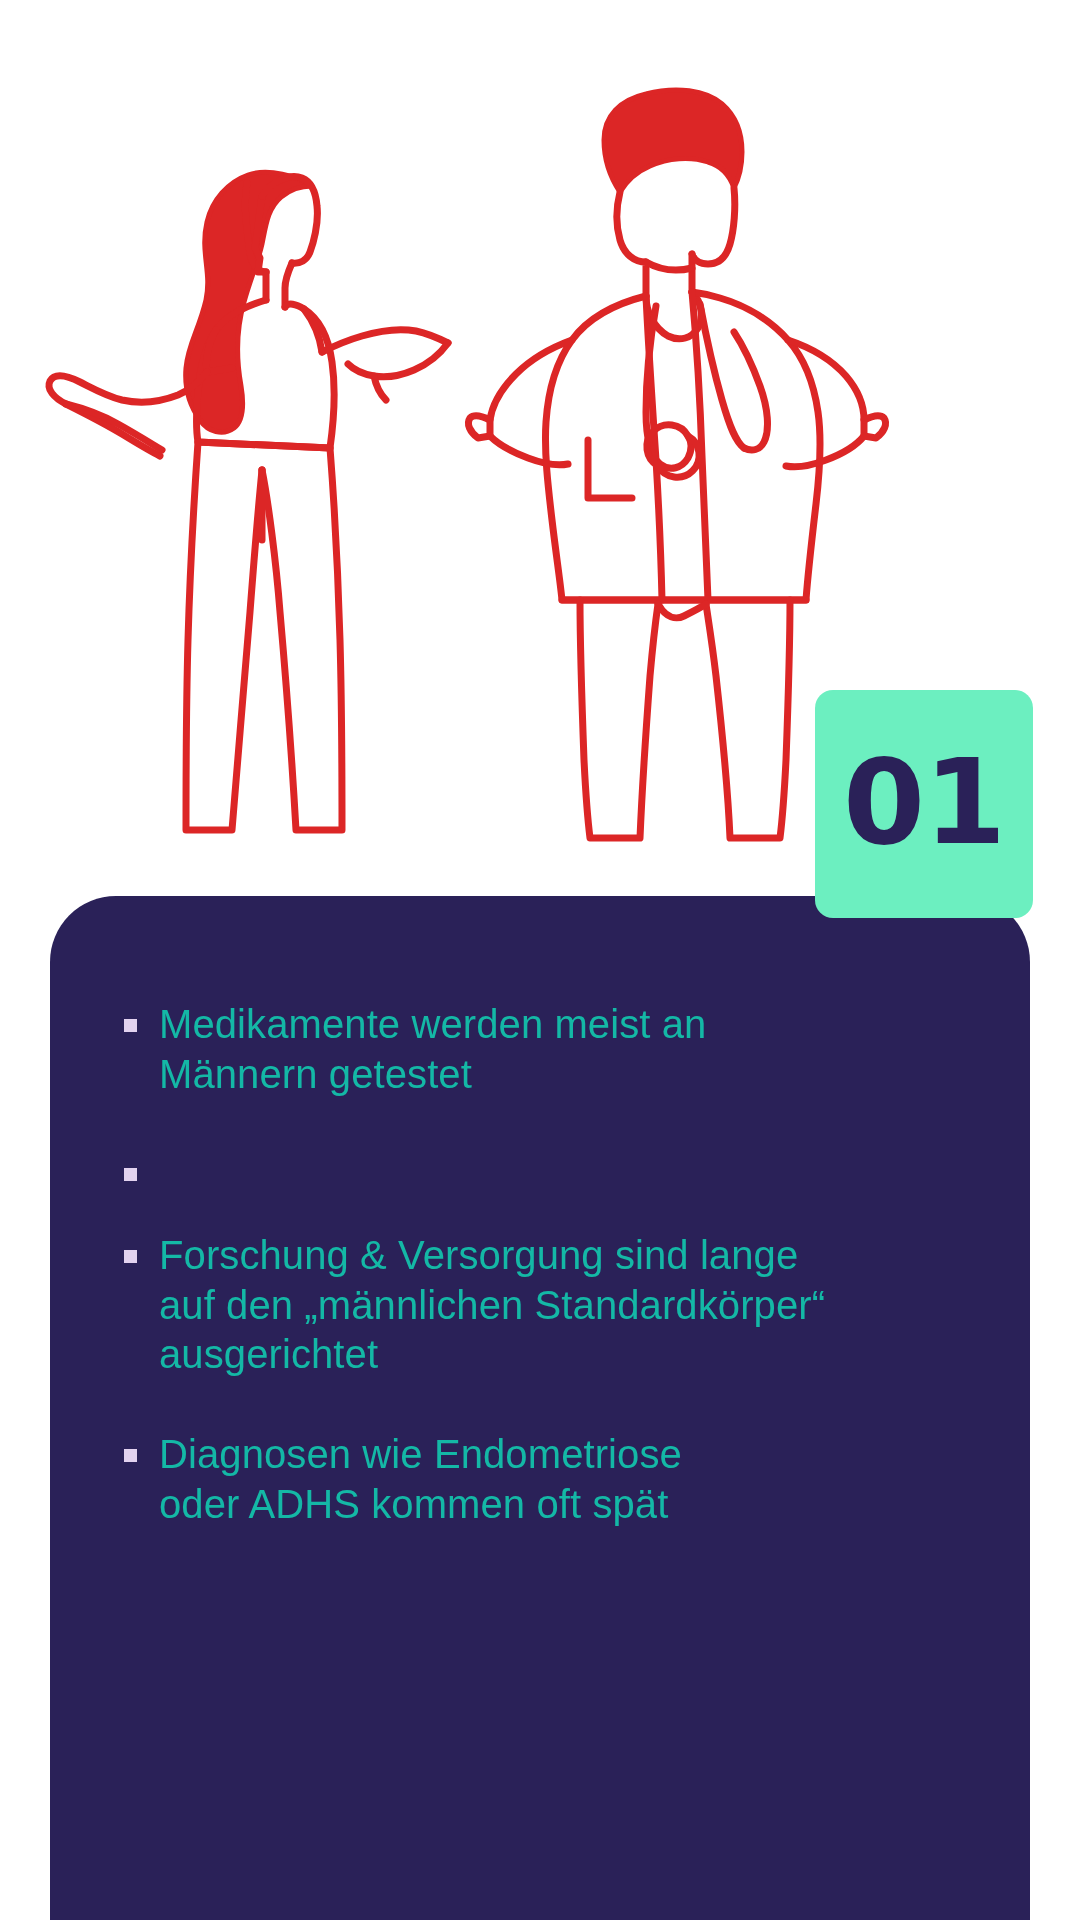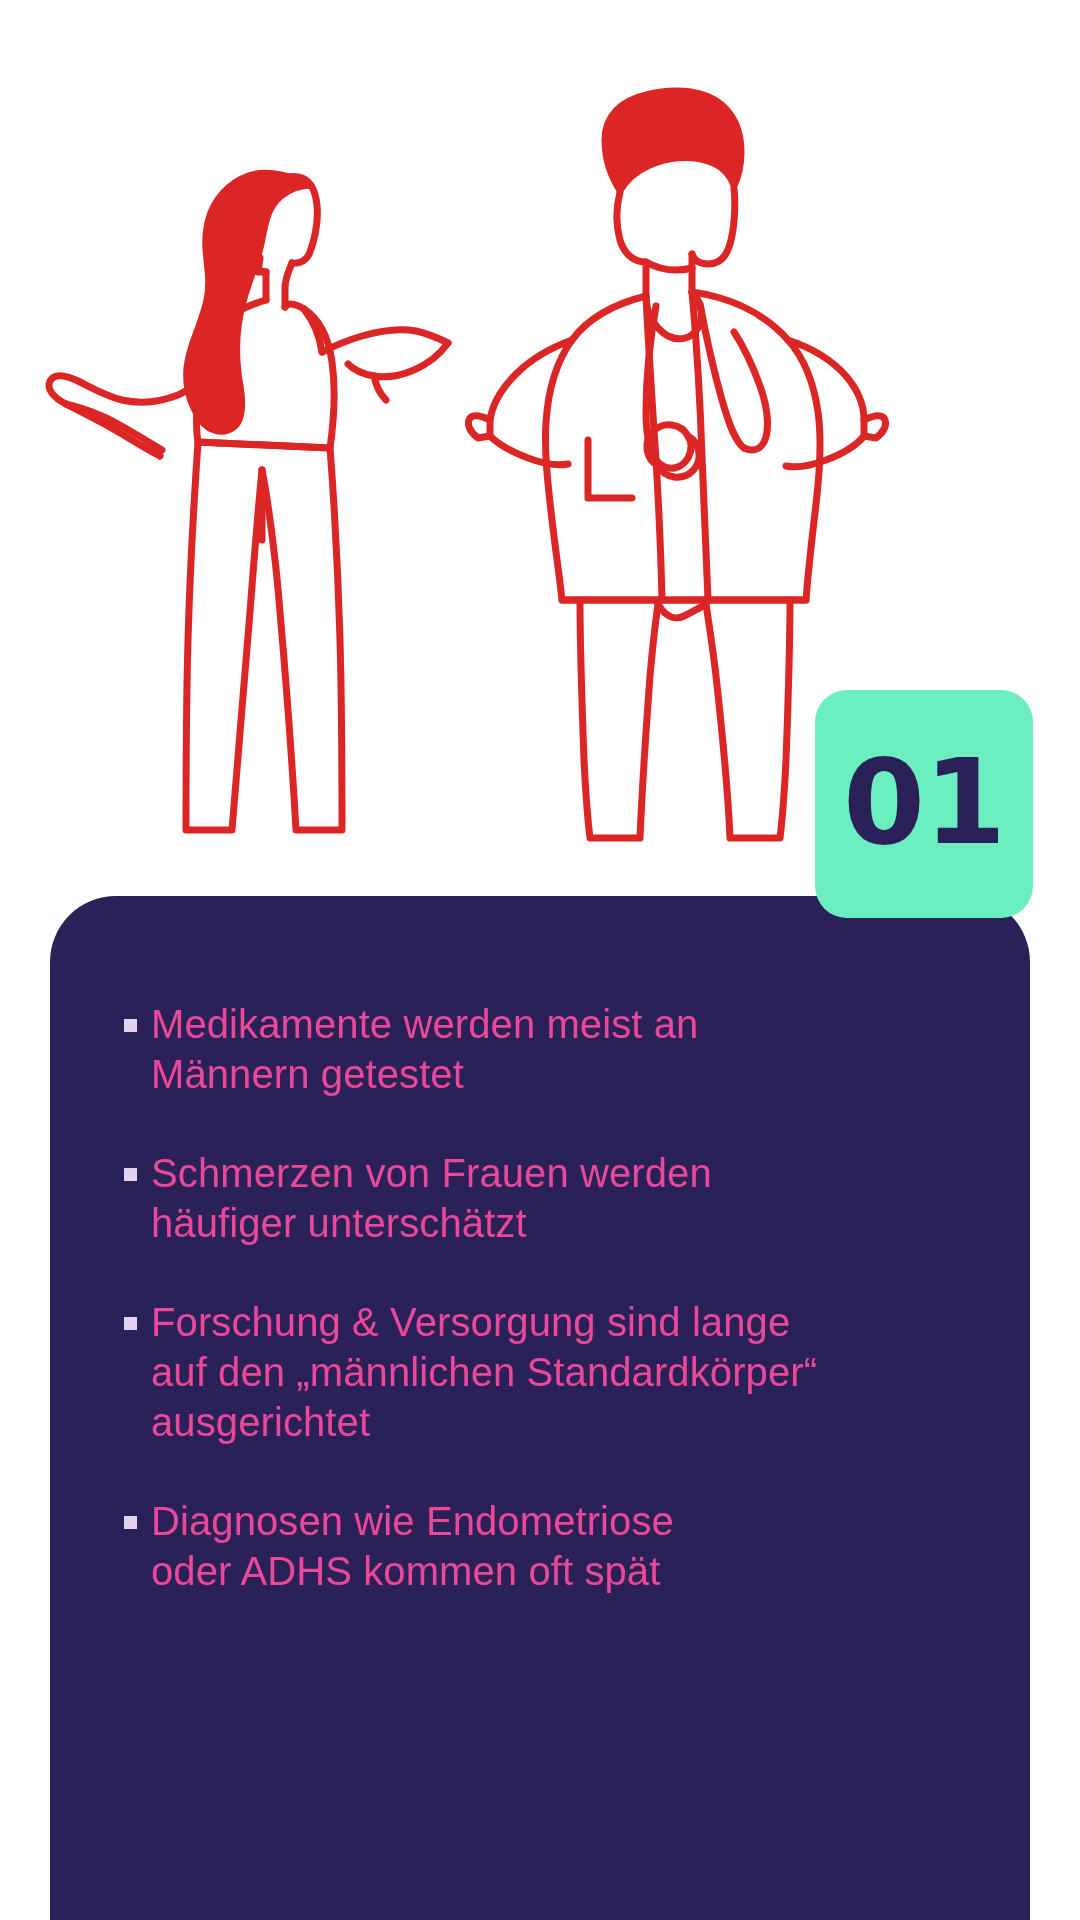--- a/index.html
+++ b/index.html
@@ -29,21 +29,21 @@
   }
 
   
   #number-badge {
     position: absolute;
     left: 815px;
     top: 690px;
     width: 218px;
     height: 228px;
     background: #6CEFC0;
-    border-radius: 32px;
+    border-radius: 18px;
     display: flex;
     align-items: center;
     justify-content: center;
     z-index: 3;
   }
   #number-badge .num {
     color: #2A2158;
     font-size: 118px;
     font-weight: 800;
     letter-spacing: -1px;
@@ -77,26 +77,27 @@
   .bullet-marker {
     flex: 0 0 auto;
     width: 13px;
     height: 13px;
     background: #E3D3F0;
     margin-top: 19px;
     margin-right: 14px;
   }
 
   .bullet-text {
-    color: #ec4899;
+    color: #14b8a6;
     font-size: 40px;
     line-height: 1.24;
     font-weight: 400;
     letter-spacing: 0.1px;
     white-space: pre-line;
+    margin-left: 8px;
   }
 </style>
 </head>
 <body>
 
 <div id="canvas">
 
   <div id="illustration">
     <svg width="1080" height="940" viewBox="0 0 1080 940" xmlns="http://www.w3.org/2000/svg">
       <g fill="none" stroke="#DC2626" stroke-width="7" stroke-linecap="round" stroke-linejoin="round">
@@ -267,22 +268,20 @@
     <ul class="bullet-list">
 
       <li class="bullet-item">
         <span class="bullet-marker"></span>
         <span class="bullet-text">Medikamente werden meist an
 Männern getestet</span>
       </li>
 
       <li class="bullet-item">
         <span class="bullet-marker"></span>
-        <span class="bullet-text">Schmerzen von Frauen werden
-häufiger unterschätzt</span>
       </li>
 
       <li class="bullet-item">
         <span class="bullet-marker"></span>
         <span class="bullet-text">Forschung &amp; Versorgung sind lange
 auf den „männlichen Standardkörper“
 ausgerichtet</span>
       </li>
 
       <li class="bullet-item">

